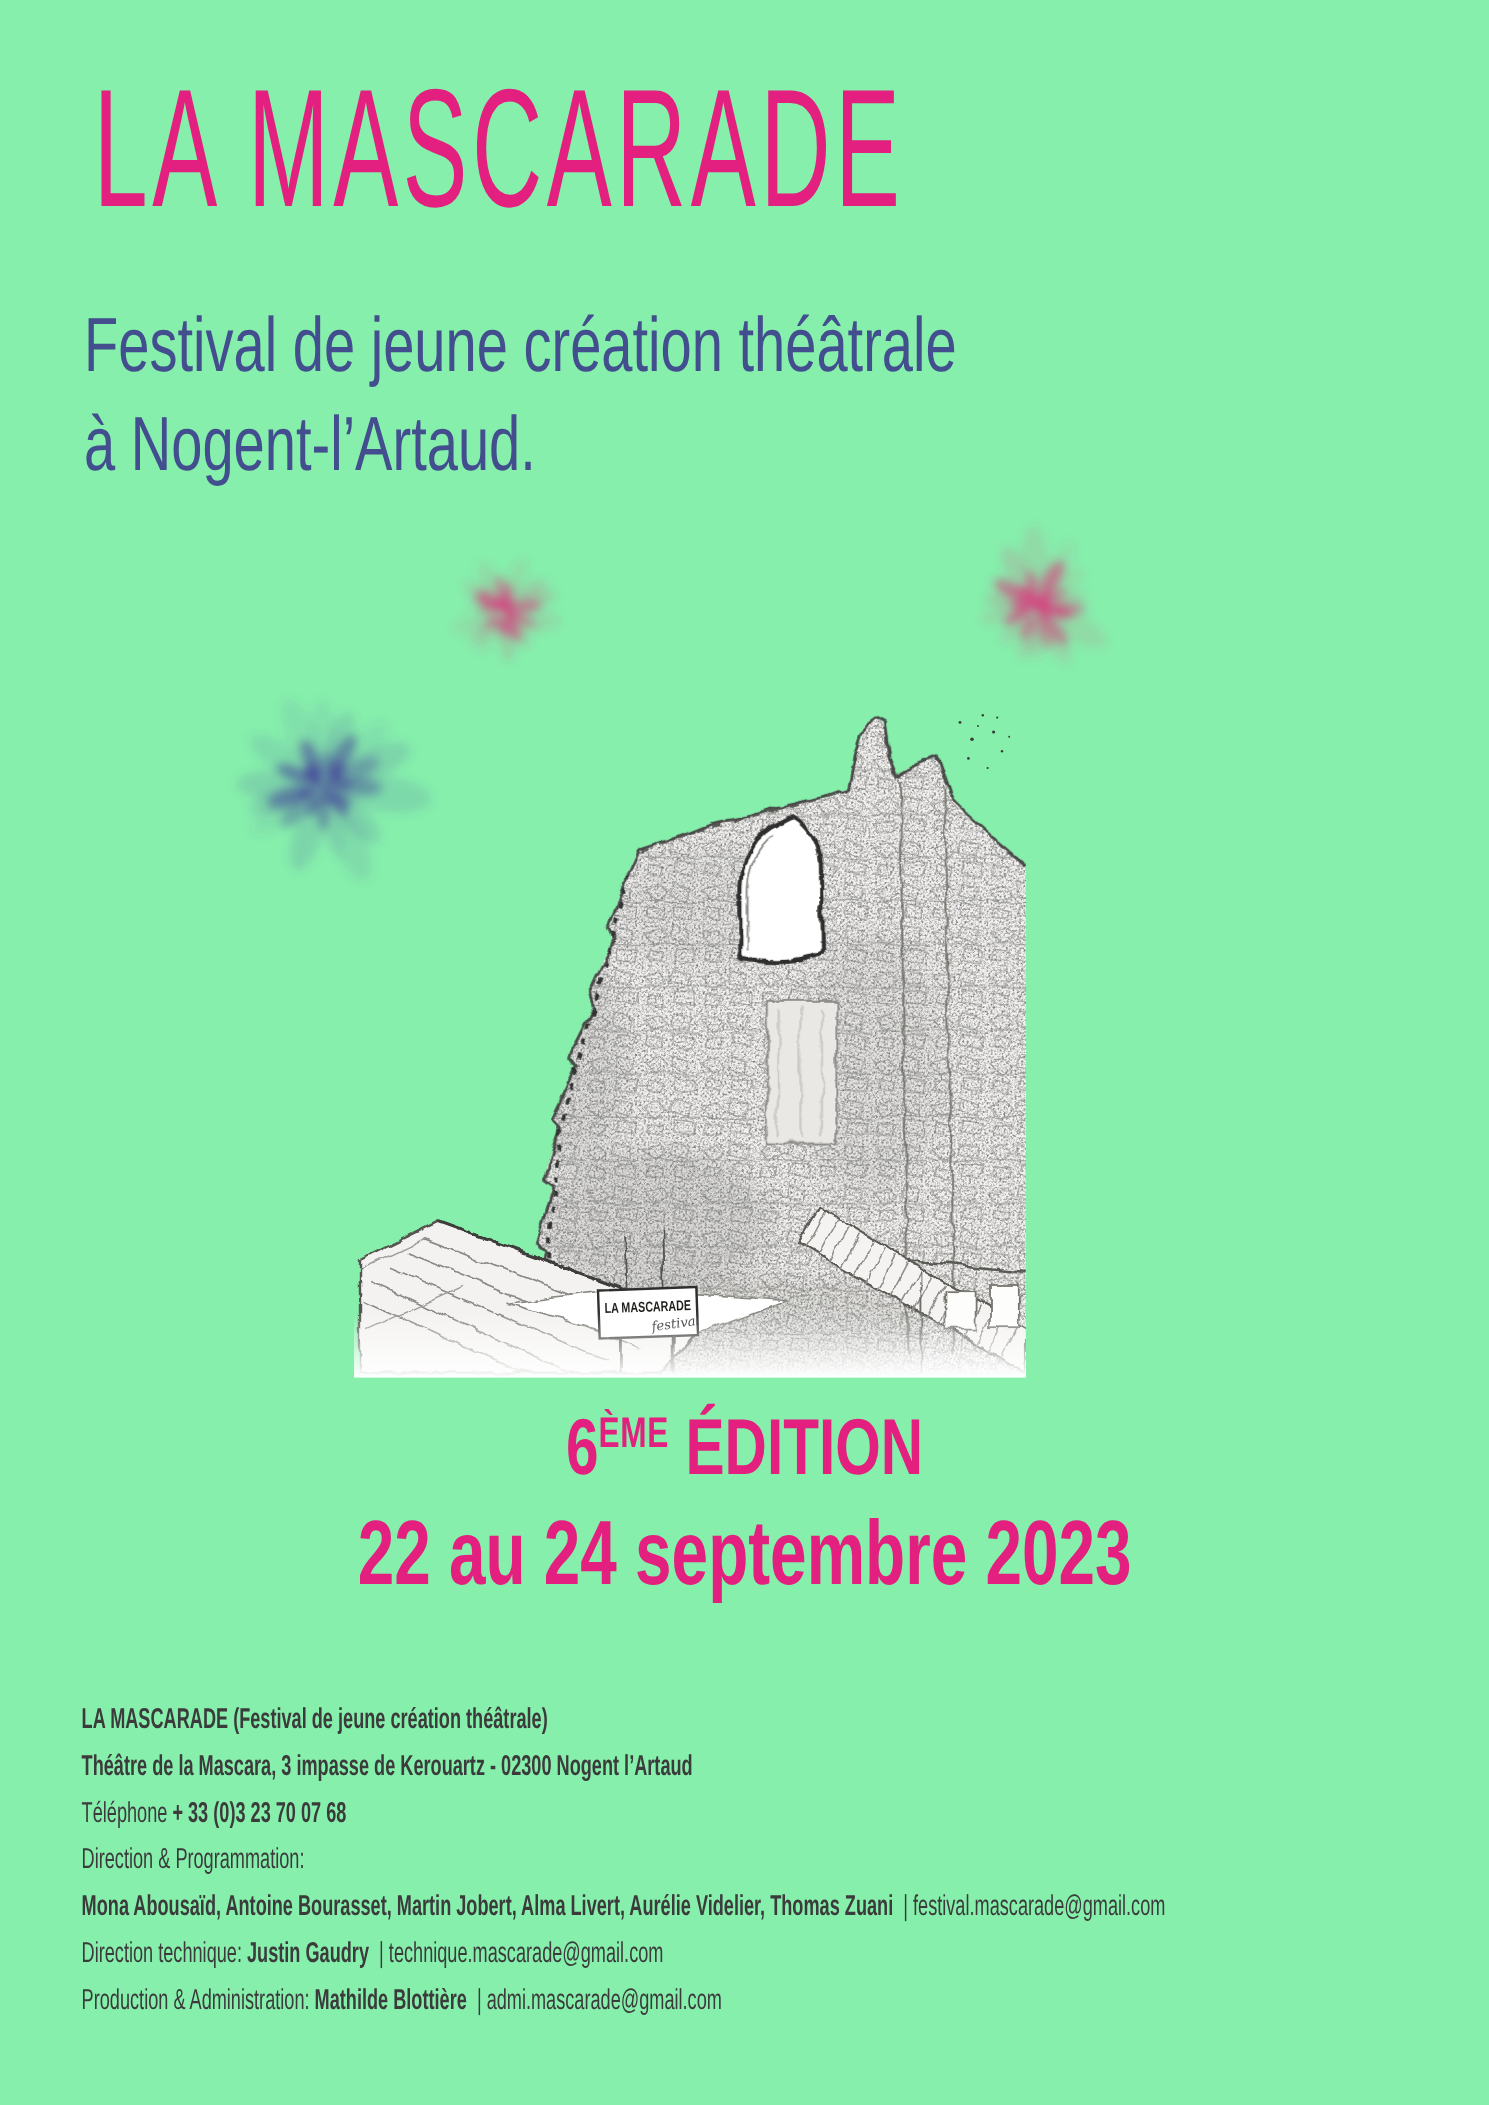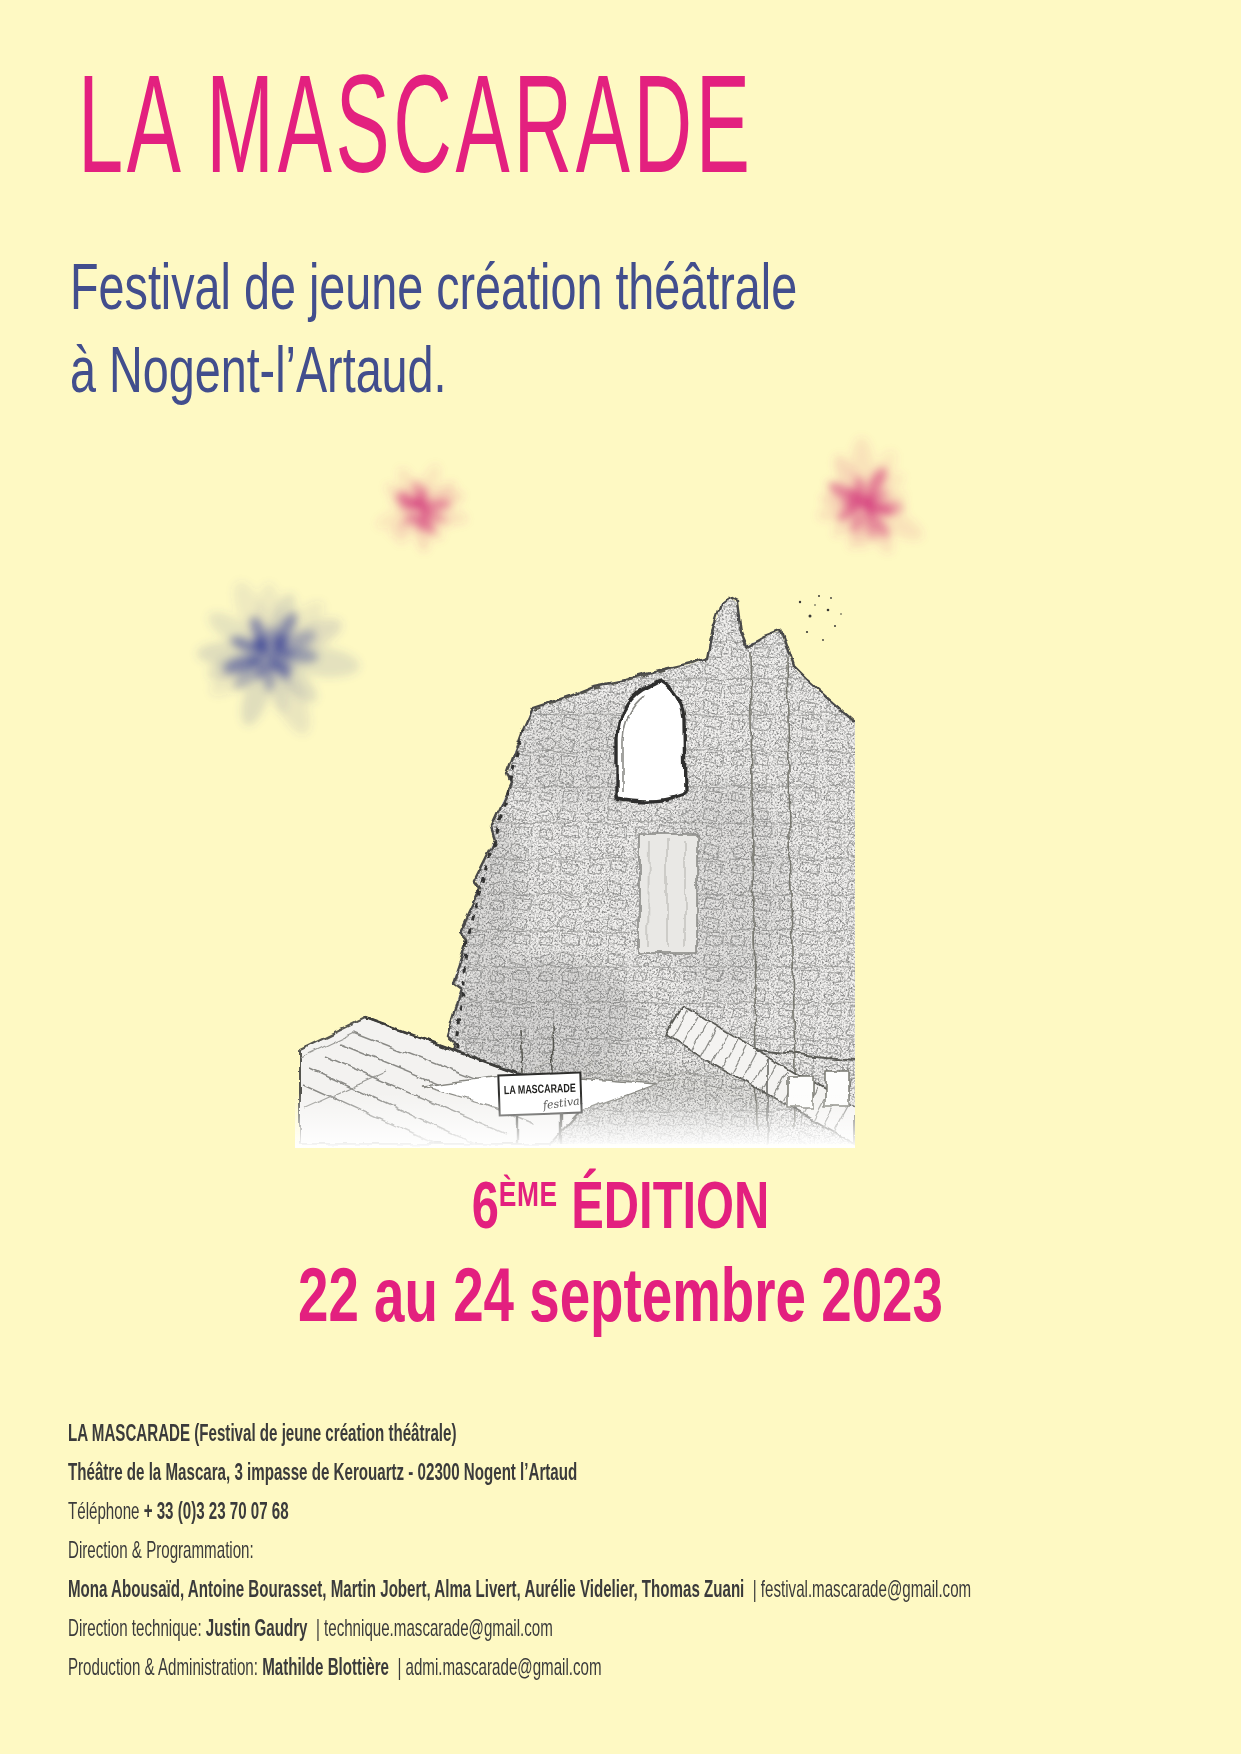--- a/index.html
+++ b/index.html
@@ -1,21 +1,21 @@
 <!DOCTYPE html>
 <html><head>
 <meta charset="utf-8">
 <style>
   html,body{margin:0;padding:0;background:#ffffff;}
   body{
     width:1241px;height:1754px;position:relative;overflow:hidden;
     font-family:"Liberation Sans",sans-serif;
     --pink:#e3207f; --blue:#424e8d; --ink:#3b3b3b;
   }
-  .page{position:absolute;inset:0;background:#fef9c3;}
+  .page{position:absolute;inset:0;background:#86efac;}
 
   .title{
     position:absolute;left:78px;top:54px;margin:0;
     font-size:140px;font-weight:300;line-height:1;
     letter-spacing:0.045em;color:var(--pink);
     transform:scaleX(0.58);transform-origin:0 0;white-space:nowrap;
   }
   .subtitle{
     position:absolute;left:70px;top:246px;
     font-size:64px;font-weight:400;line-height:1.3;color:var(--blue);

